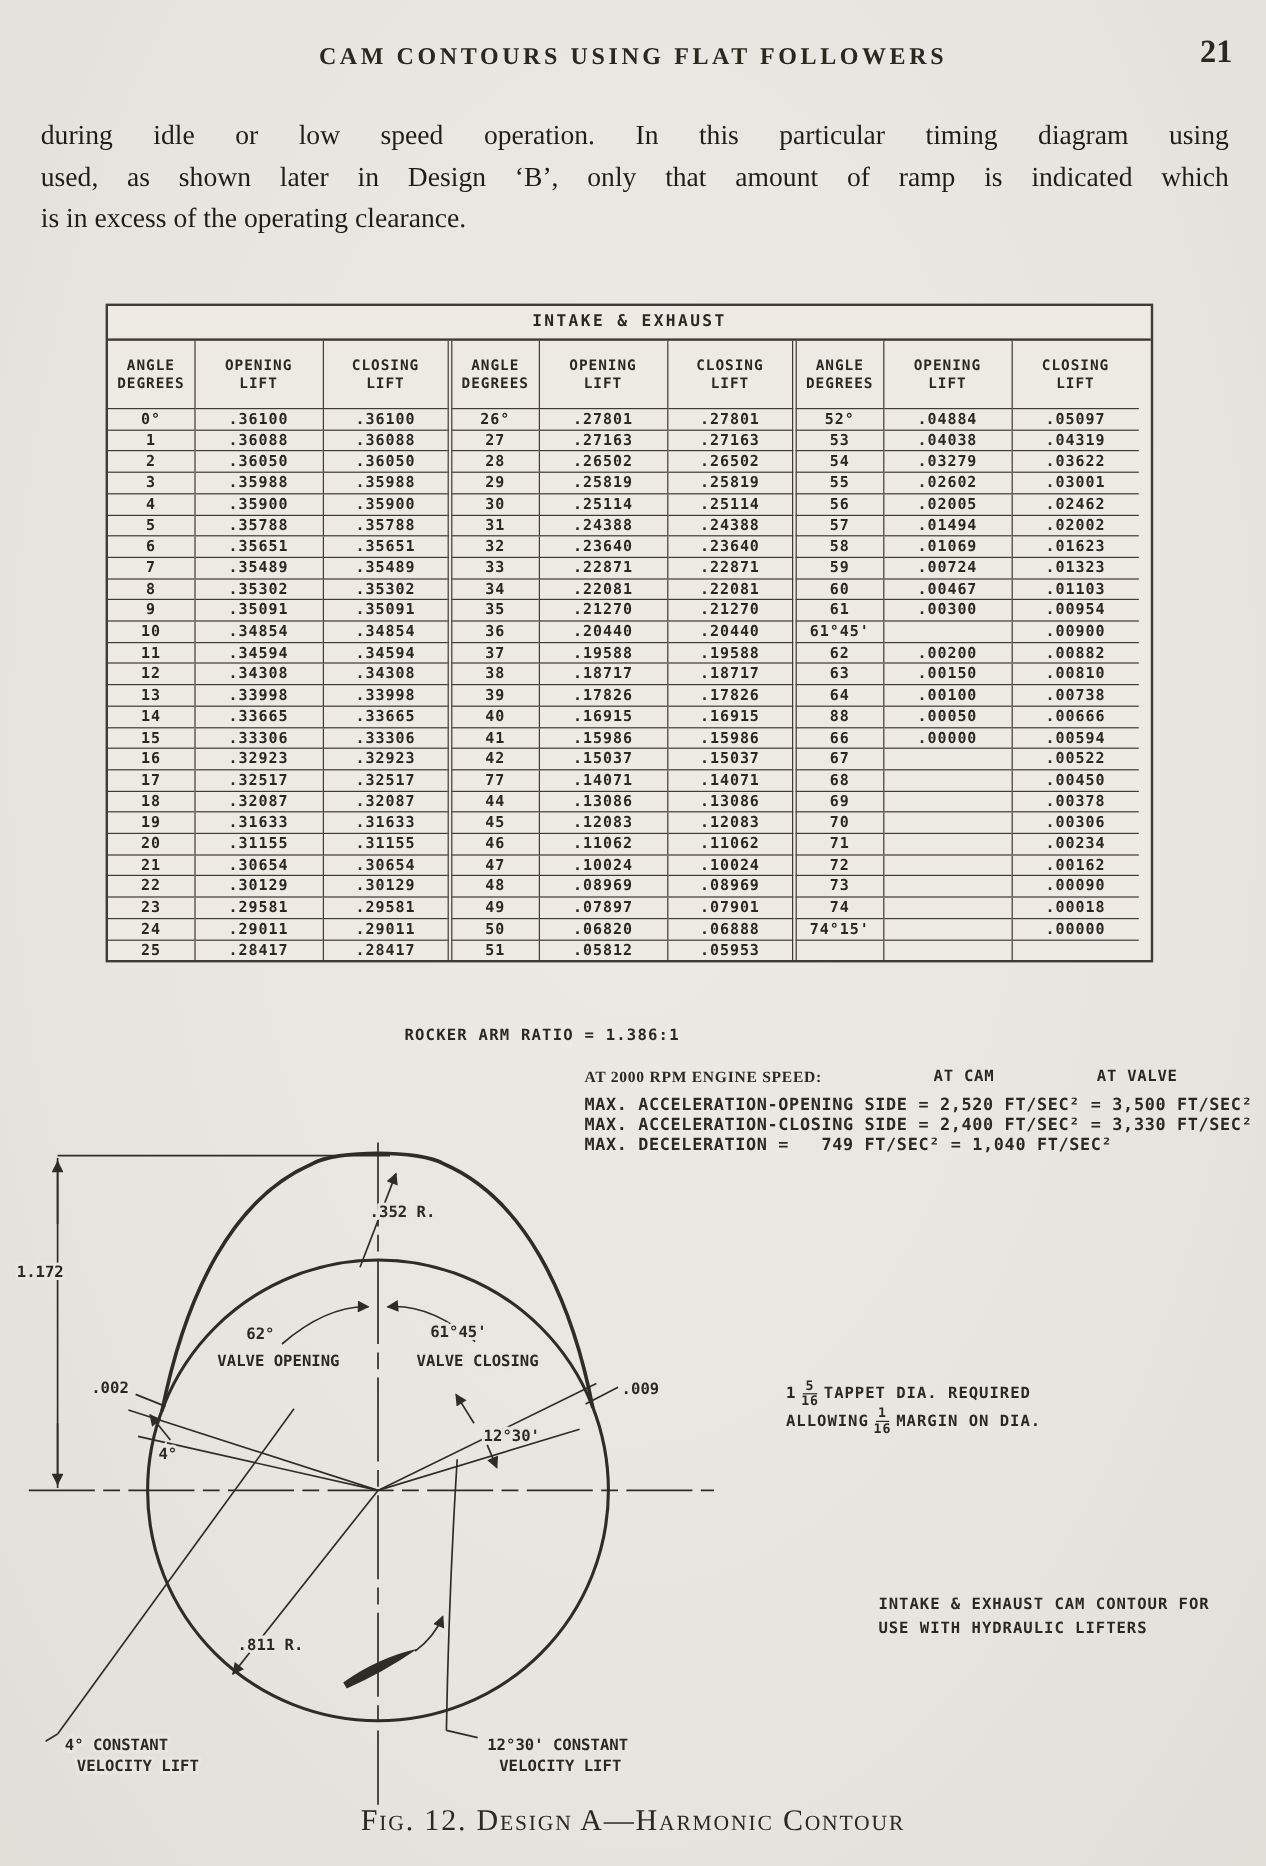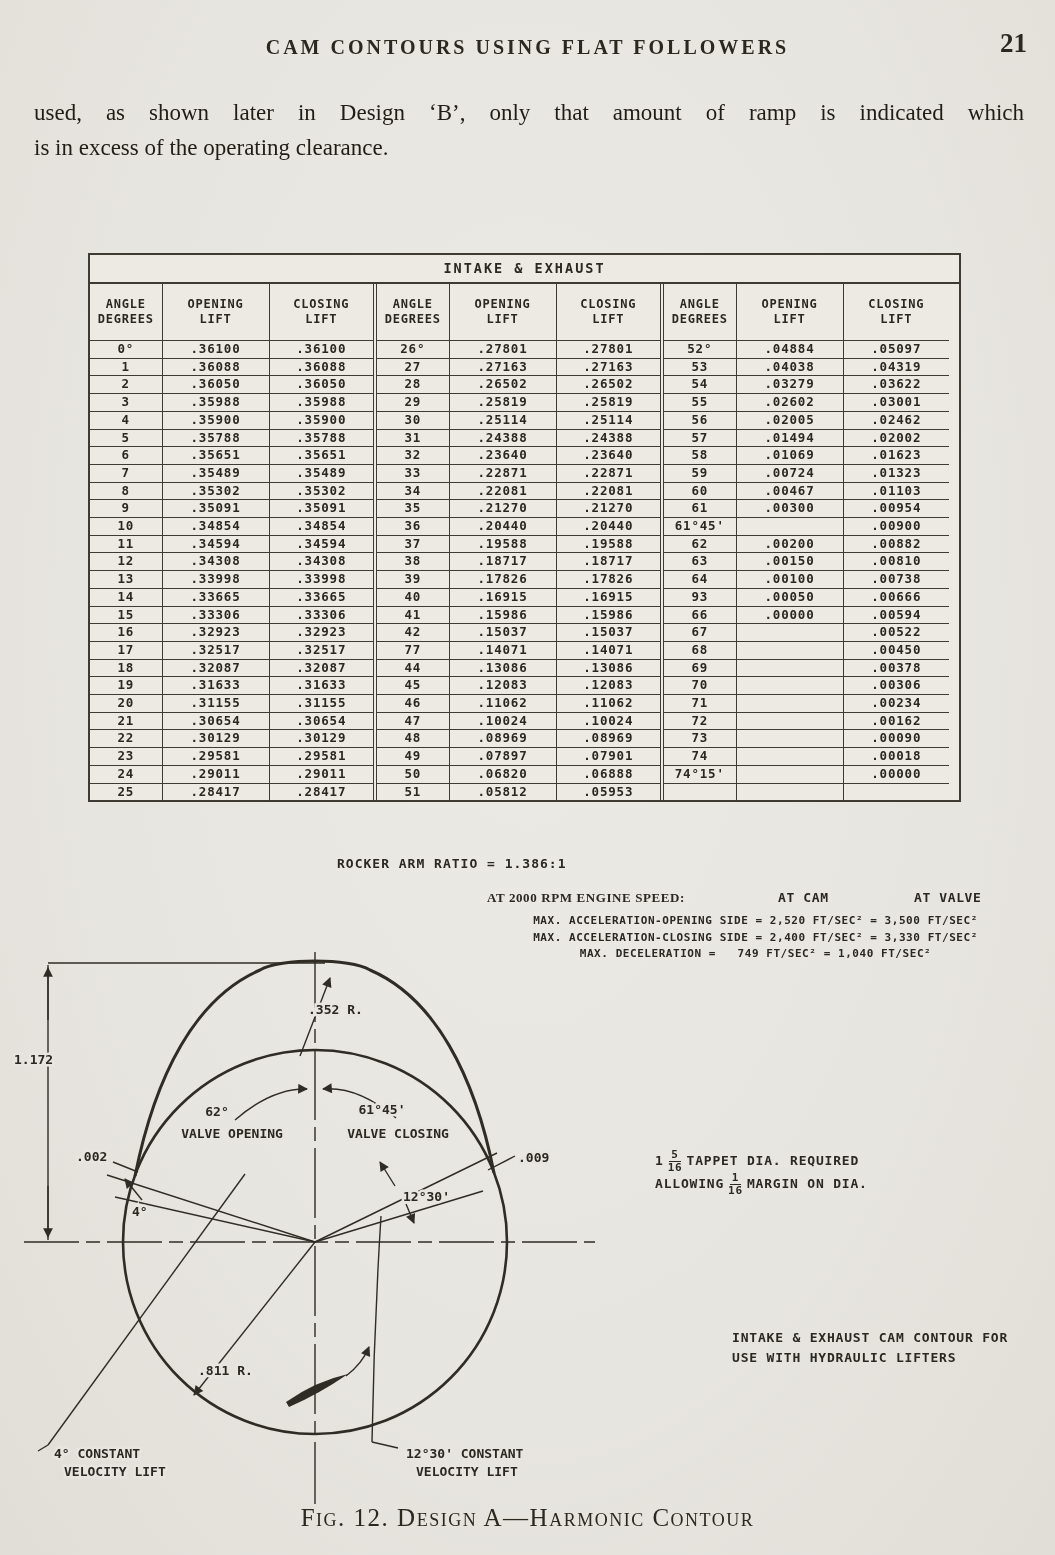--- a/index.html
+++ b/index.html
@@ -32,21 +32,21 @@
   .grp tbody tr:first-child td{border-top:none;}
   .col-a{width:72px;} .col-o{width:107px;} .col-c{width:106px;}
 
   
   .mono{font-family:"DejaVu Sans Mono", monospace;font-weight:bold;color:#2b2822;}
   .rocker{position:absolute;left:337px;top:856px;font-size:13px;letter-spacing:1px;}
   .speedrow{position:absolute;left:487px;top:890px;width:540px;height:16px;font-size:13px;letter-spacing:0.6px;}
   .speedrow .s1{position:absolute;left:0;font-family:Liberation Serif, serif;}
   .speedrow .s2{position:absolute;left:291px;}
   .speedrow .s3{position:absolute;left:427px;}
-  .accel{position:absolute;left:487px;top:913px;width:537px;text-align:center;font-size:11px;
+  .accel{position:absolute;left:487px;top:913px;width:537px;text-align:left;font-size:14px;
          letter-spacing:0.55px;line-height:16.5px;}
   .accel div{white-space:pre;}
 
   
   .tappet{position:absolute;left:655px;top:1150px;font-size:13px;letter-spacing:0.8px;line-height:21px;}
   .frac{display:inline-flex;flex-direction:column;align-items:center;vertical-align:middle;
         font-size:11px;line-height:10px;margin:0 4px;}
   .frac .top{border-bottom:1.6px solid #2b2822;padding:0 2px 1px 2px;}
   .frac .bot{padding-top:1px;}
   .contour-note{position:absolute;left:688px;top:1328px;font-size:13px;letter-spacing:0.8px;line-height:20px;margin-left:44px;}
@@ -59,20 +59,21 @@
 </style>
 </head>
 <body>
 
 <div class="page">
 
   <div class="running-head">CAM CONTOURS USING FLAT FOLLOWERS</div>
   <div class="page-num">21</div>
 
   <div class="para">
+    <div class="jline">during idle or low speed operation.  In this particular timing diagram using</div>
     <div class="jline">used, as shown later in Design ‘B’, only that amount of ramp is indicated which</div>
     <div>is in excess of the operating clearance.</div>
   </div>
 
   <div class="camtable">
     <div class="t-title">INTAKE &amp; EXHAUST</div>
     <div class="t-groups">
       <table class="grp">
         <colgroup>
             <col class="col-a">
@@ -470,21 +471,21 @@
               <td>63</td>
               <td>.00150</td>
               <td>.00810</td>
             </tr>
             <tr>
               <td>64</td>
               <td>.00100</td>
               <td>.00738</td>
             </tr>
             <tr>
-              <td>93</td>
+              <td>88</td>
               <td>.00050</td>
               <td>.00666</td>
             </tr>
             <tr>
               <td>66</td>
               <td>.00000</td>
               <td>.00594</td>
             </tr>
             <tr>
               <td>67</td>

